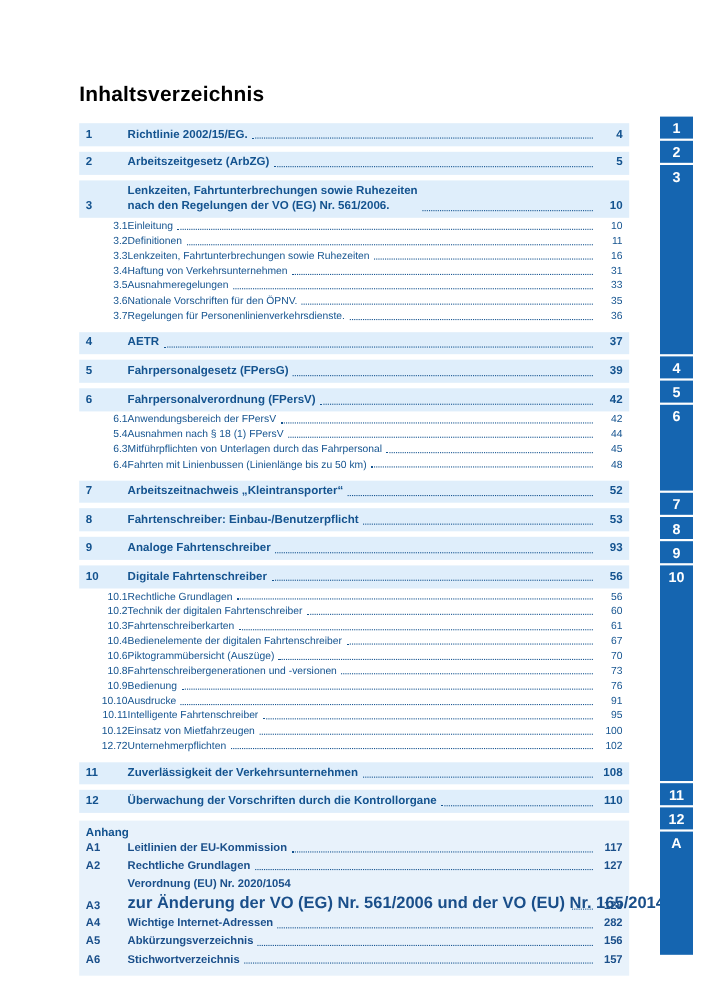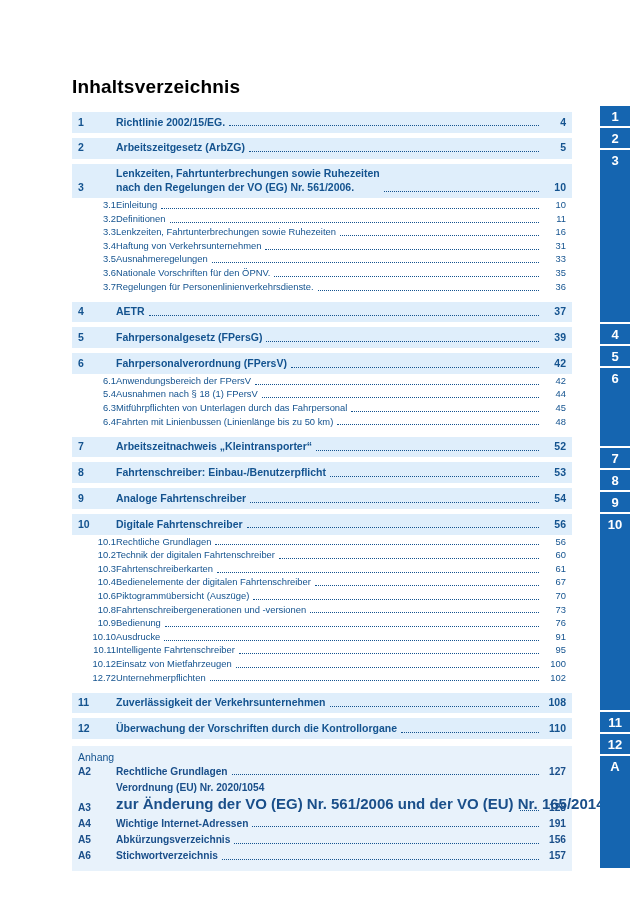--- a/index.html
+++ b/index.html
@@ -132,21 +132,21 @@
     letter-spacing: 0;
   }
 
   .anhang-block {
     background: #e8f2fb;
     padding: 5px 0 7px 0;
     margin-top: 7px;
   }
   .anhang-title {
     font-size: 10.5px;
-    font-weight: normal;
+    font-weight: bold;
     padding-left: 6px;
     color: #14538f;
   }
   .sub-line {
     font-size: 15px;
     font-weight: bold;
   }
 </style>
 </head>
 <body>
@@ -288,21 +288,21 @@
         <span class="label">Fahrtenschreiber: Einbau-/Benutzerpflicht</span>
         <span class="dots"></span>
         <span class="page-no">53</span>
       </div>
       <div class="spacer-sm"></div>
 
       <div class="row major">
         <span class="num">9</span>
         <span class="label">Analoge Fahrtenschreiber</span>
         <span class="dots"></span>
-        <span class="page-no">54</span>
+        <span class="page-no">93</span>
       </div>
       <div class="spacer-sm"></div>
 
       <div class="row major">
         <span class="num">10</span>
         <span class="label">Digitale Fahrtenschreiber</span>
         <span class="dots"></span>
         <span class="page-no">56</span>
       </div>
       <div class="row minor">
@@ -383,40 +383,46 @@
 
       <div class="row major">
         <span class="num">12</span>
         <span class="label">Überwachung der Vorschriften durch die Kontrollorgane</span>
         <span class="dots"></span>
         <span class="page-no">110</span>
       </div>
 
       <div class="anhang-block">
         <div class="anhang-title">Anhang</div>
+        <div class="row anhang-row">
+          <span class="num">A1</span>
+          <span class="label">Leitlinien der EU-Kommission</span>
+          <span class="dots"></span>
+          <span class="page-no">117</span>
+        </div>
         <div class="row anhang-row">
           <span class="num">A2</span>
           <span class="label">Rechtliche Grundlagen</span>
           <span class="dots"></span>
           <span class="page-no">127</span>
         </div>
         <div class="row anhang-row multi">
           <span class="num">A3</span>
           <span class="label-stack">
             <span>Verordnung (EU) Nr. 2020/1054</span>
             <span class="sub-line">zur Änderung der VO (EG) Nr. 561/2006 und der VO (EU) Nr. 165/2014</span>
           </span>
           <span class="dots"></span>
           <span class="page-no">128</span>
         </div>
         <div class="row anhang-row">
           <span class="num">A4</span>
           <span class="label">Wichtige Internet-Adressen</span>
           <span class="dots"></span>
-          <span class="page-no">191</span>
+          <span class="page-no">282</span>
         </div>
         <div class="row anhang-row">
           <span class="num">A5</span>
           <span class="label">Abkürzungsverzeichnis</span>
           <span class="dots"></span>
           <span class="page-no">156</span>
         </div>
         <div class="row anhang-row">
           <span class="num">A6</span>
           <span class="label">Stichwortverzeichnis</span>

